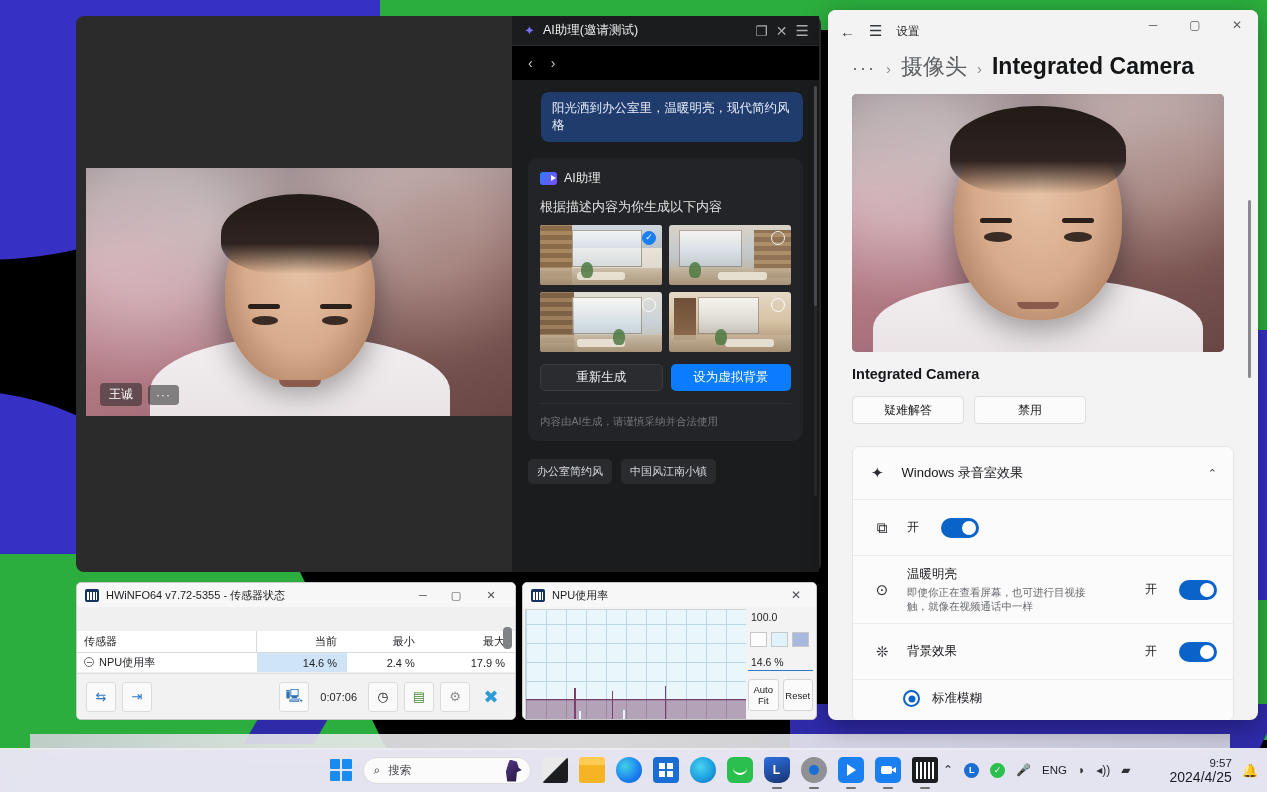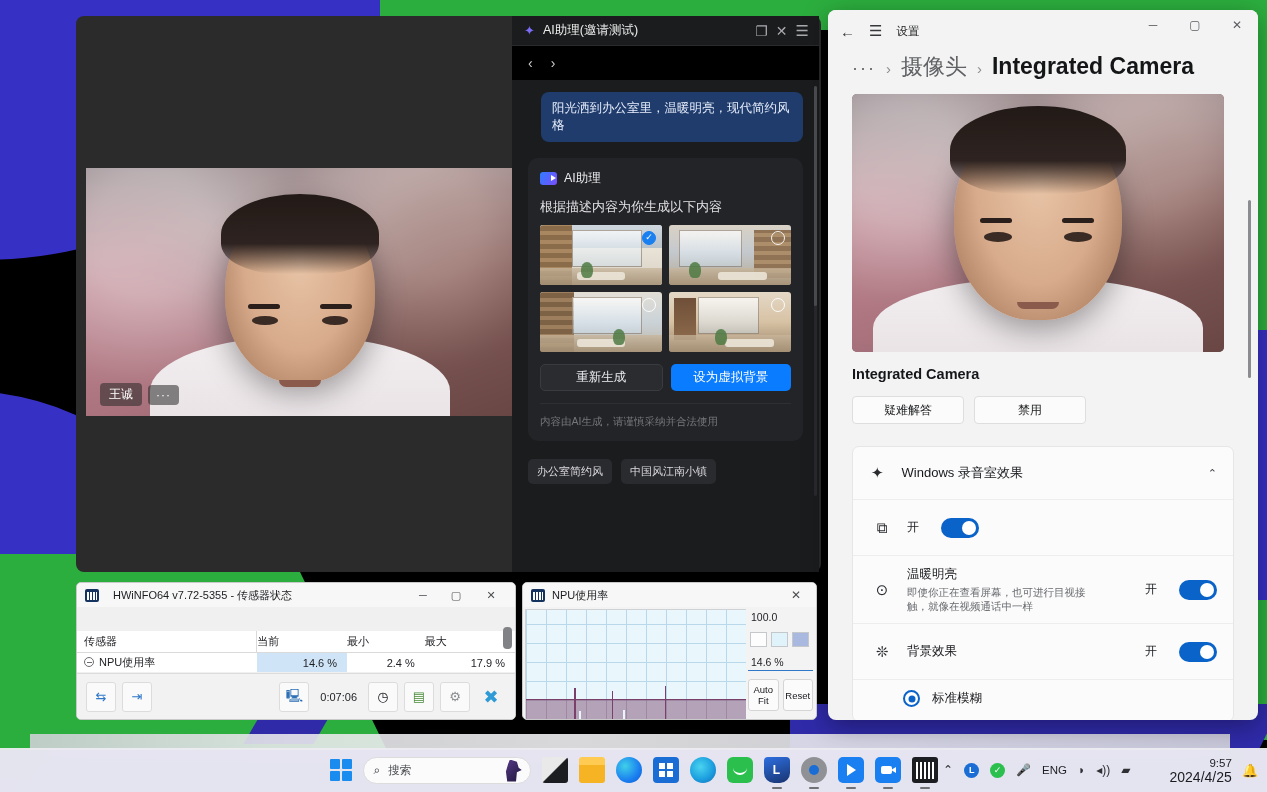--- a/index.html
+++ b/index.html
@@ -411,42 +411,42 @@
 
   
   #hwinfo-window {
     position: absolute; left: 76px; top: 582px;
     width: 440px; height: 138px;
     background: #f0f0f0;
     border: 1px solid #c9c9c9;
     border-radius: 5px; overflow: hidden;
   }
   #hw-titlebar {
-    height: 24px; display: flex; align-items: center; gap: 14px;
+    height: 24px; display: flex; align-items: center; gap: 7px;
     padding-left: 8px; background: #f7f7f7; position: relative;
   }
   .hw-logo {
     width: 14px; height: 13px; border-radius: 2px;
     background: #14335e; position: relative; flex: 0 0 14px;
   }
   .hw-logo::after {
     content: ""; position: absolute; left: 2px; top: 3px; right: 2px; bottom: 2px;
     background: repeating-linear-gradient(90deg,#fff 0 2px, #14335e 2px 3px);
   }
   #hw-title { font-size: 11px; color: #1c1d20; }
   .hw-wbtn {
     position: absolute; top: 0; width: 28px; height: 24px;
     display: flex; align-items: center; justify-content: center;
     color: #4c4e52; font-size: 11px; cursor: pointer;
   }
   #hw-min { right: 78px; } #hw-max { right: 45px; } #hw-close { right: 10px; }
   #hw-table { background: #fff; margin-top: 24px; }
   #hw-table table { width: 100%; border-collapse: collapse; font-size: 11px; }
   #hw-table th {
-    font-weight: normal; color: #202125; text-align: left;
+    font-weight: normal; color: #202125; text-align: right;
     padding: 3px 10px 3px 0; border-bottom: 1px solid #dadada;
     background: #fff;
   }
   #hw-table th.left { text-align: left; padding-left: 7px; border-right: 1px solid #dadada; }
   #hw-table td {
     padding: 2px 10px 2px 0; text-align: right; color: #1e1f23;
   }
   #hw-table td.left { text-align: left; padding-left: 7px; }
   .sens-dot {
     display: inline-block; width: 10px; height: 10px;

